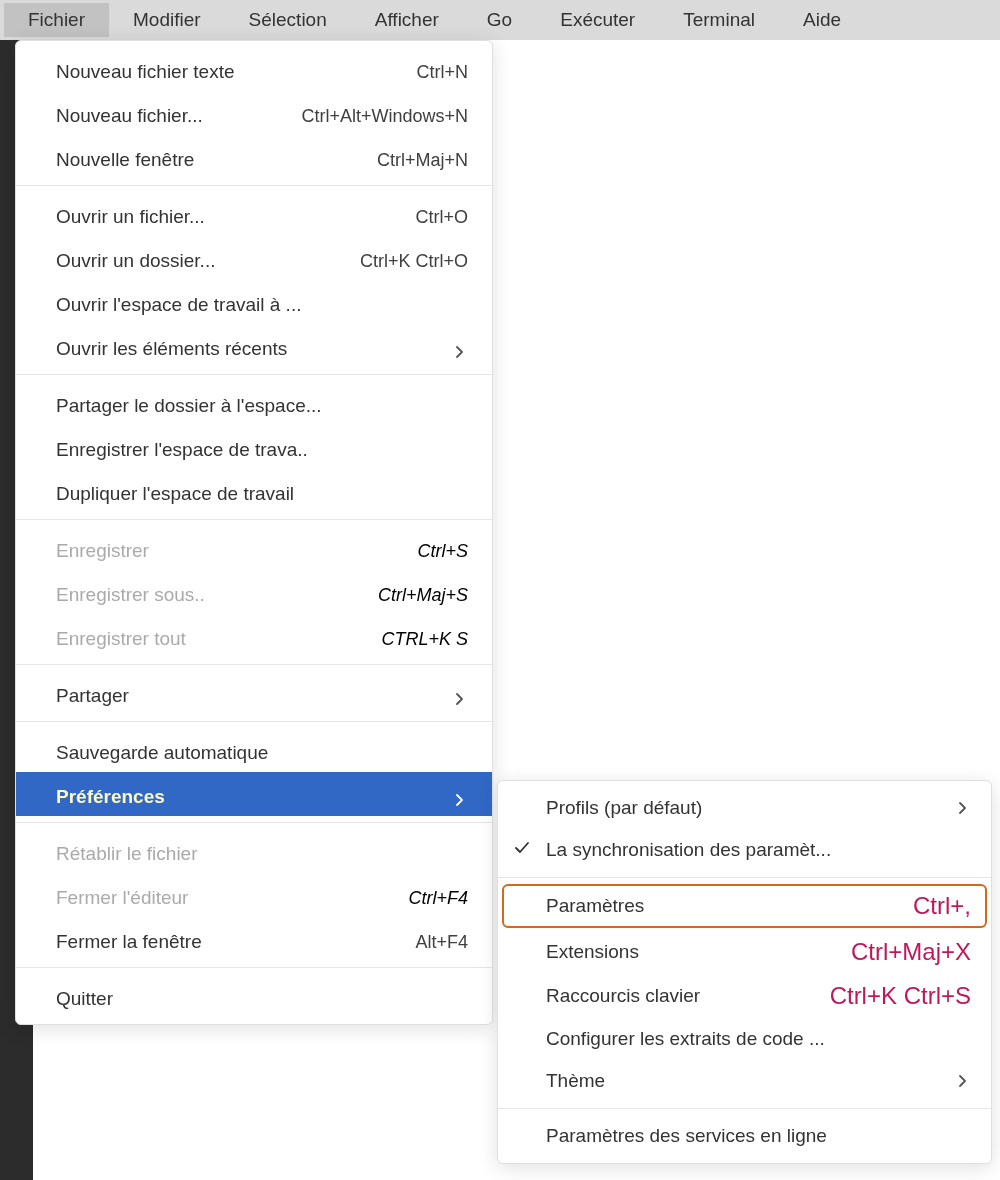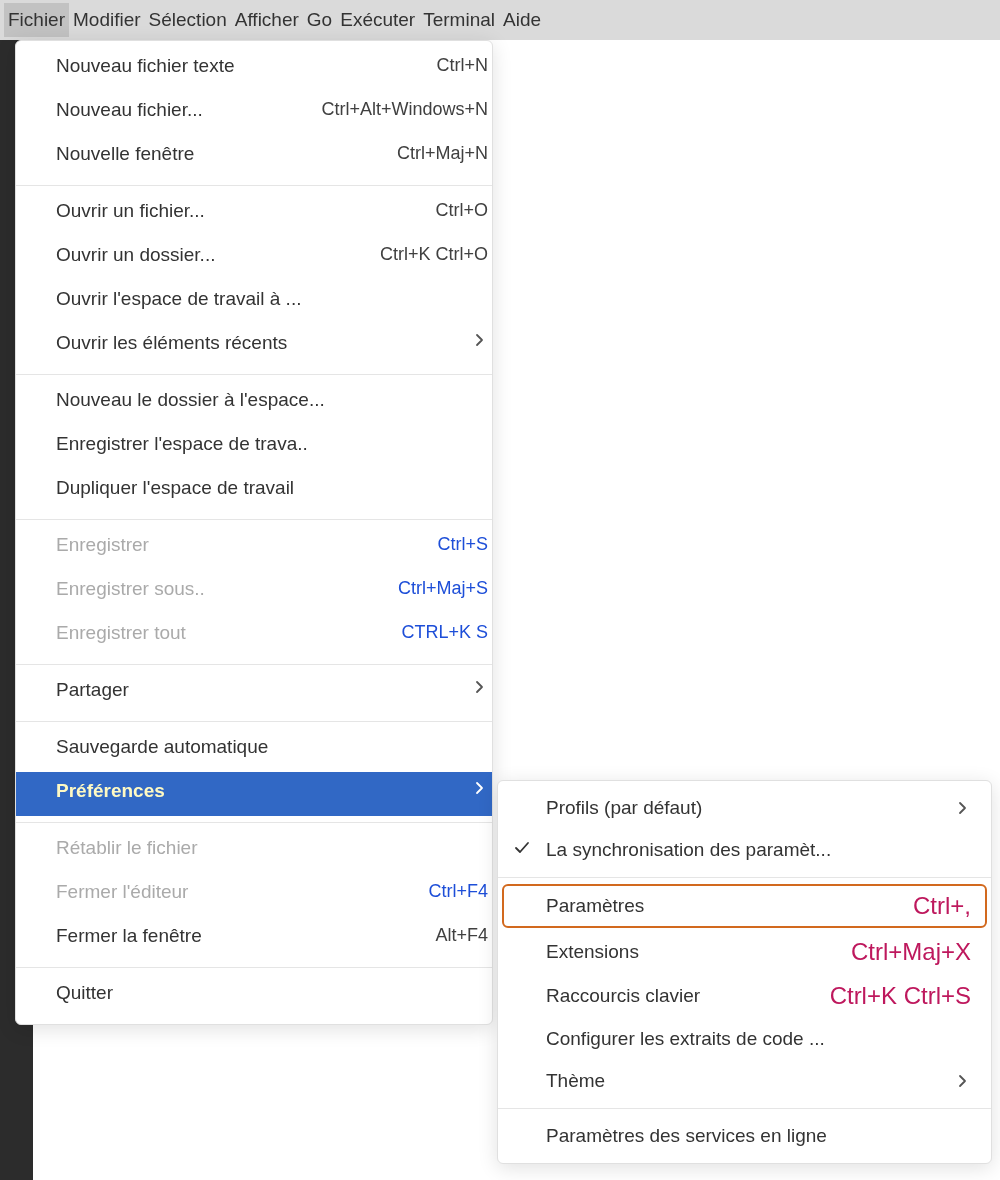--- a/index.html
+++ b/index.html
@@ -14,21 +14,21 @@
       position: relative;
     }
     .menubar {
       display: flex;
       background: #dadada;
       height: 40px;
       align-items: center;
       padding: 0 4px;
     }
     .menubar-item {
-      padding: 6px 4px;
+      padding: 6px 24px;
       color: #333;
       font-size: 19px;
       cursor: default;
     }
     .menubar-item.active {
       background: #c2c2c2;
     }
     .sidebar {
       position: absolute;
       left: 0;
@@ -50,42 +50,43 @@
       top: 40px;
       width: 478px;
     }
     .dropdown-sub {
       left: 497px;
       top: 780px;
       width: 495px;
     }
     .menu-item {
       display: flex;
-      align-items: flex-start;
+      align-items: flex-end;
       justify-content: space-between;
-      padding: 8px 4px 8px 40px;
+      padding: 8px 24px 8px 40px;
       font-size: 19px;
       color: #333;
       cursor: default;
       min-height: 44px;
     }
     .menu-item.disabled {
       color: #aaa;
     }
     .menu-item.selected {
       background: #3168c5;
       color: #fef9c3;
       font-weight: 600;
     }
     .menu-item .shortcut {
       color: #404040;
       font-size: 18px;
     }
     .menu-item.disabled .shortcut {
-      color: #1d4ed8;
+      color: #000000;
+      font-style: italic;
     }
     .separator {
       height: 1px;
       background: #e5e5e5;
       margin: 6px 0;
     }
     .chevron {
       width: 16px;
       height: 16px;
       display: inline-flex;
@@ -169,21 +170,21 @@
     <div class="menu-item">
       <span>Ouvrir les éléments récents</span>
       <span class="chevron">
         <svg width="10" height="14" viewBox="0 0 10 14">
           <path d="M2 2 L7 7 L2 12" stroke="#555" stroke-width="1.8" fill="none" stroke-linecap="round" stroke-linejoin="round"></path>
         </svg>
       </span>
     </div>
     <div class="separator"></div>
     <div class="menu-item">
-      <span>Nouveau le dossier à l'espace...</span>
+      <span>Partager le dossier à l'espace...</span>
     </div>
     <div class="menu-item">
       <span>Enregistrer l'espace de trava..</span>
     </div>
     <div class="menu-item">
       <span>Dupliquer l'espace de travail</span>
     </div>
     <div class="separator"></div>
     <div class="menu-item disabled">
       <span>Enregistrer</span>

